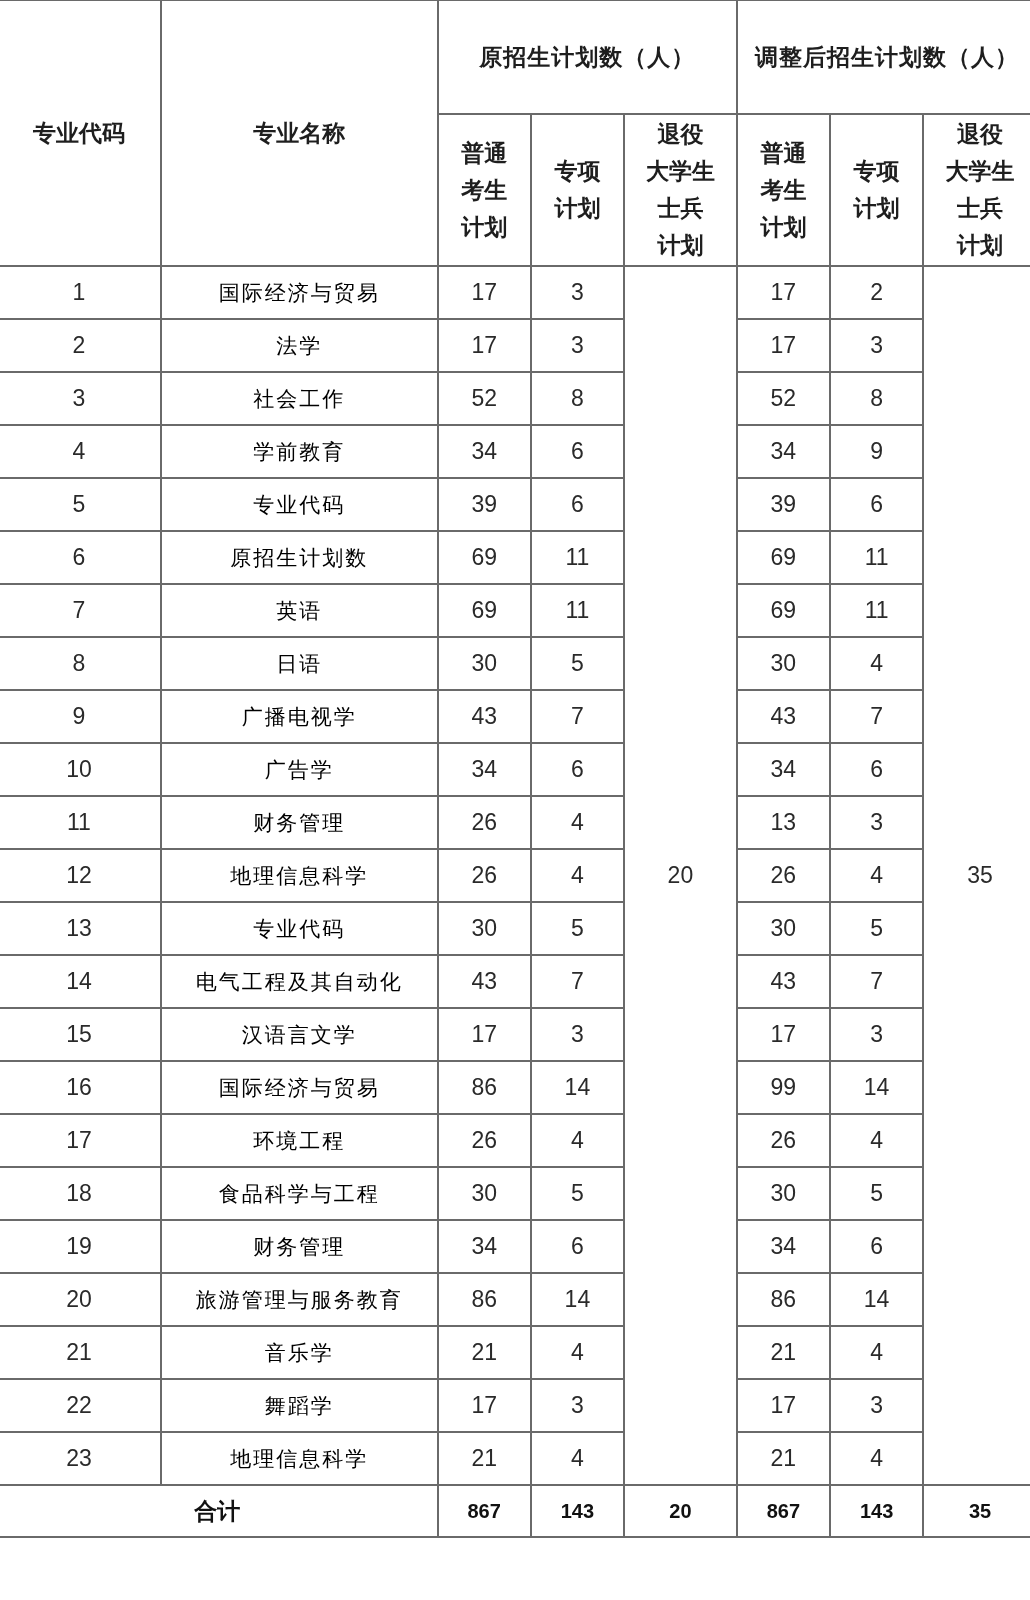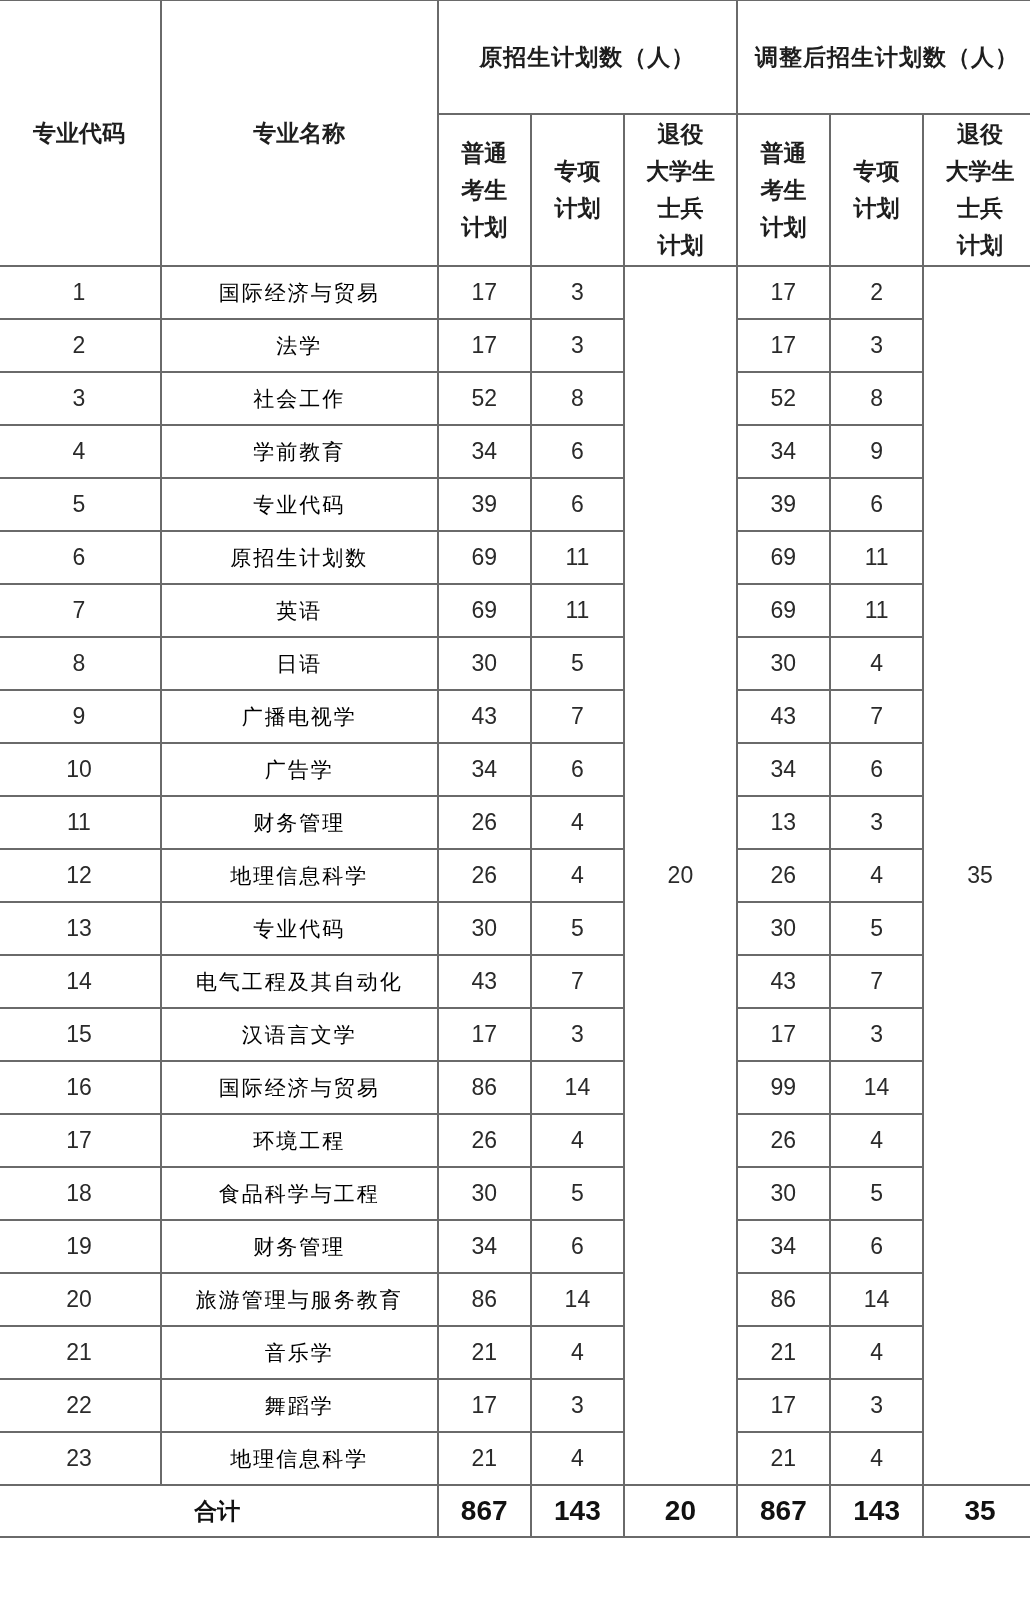--- a/index.html
+++ b/index.html
@@ -20,21 +20,21 @@
   }
   col.c-code { width: 160px; }
   col.c-name { width: 270px; }
   col.c-num  { width: 91px; }
   col.c-vet  { width: 110px; }
   th { font-weight: bold; font-size: 23px; color: #1e1e1e; }
   th.group { height: 112px; letter-spacing: 1px; border-radius: 10px; }
   th.sub { height: 150px; line-height: 37px; font-size: 23px; }
   td { font-size: 23px; height: 51px; font-family: "Liberation Sans", "DejaVu Sans", sans-serif; color: #2a2a2a; }
   td.name { font-family: "DejaVu Sans", sans-serif; font-size: 21px; letter-spacing: 2px; color: #000000; }
-  tr.total td { font-weight: bold; height: 50px; font-size: 28px; color: #111; }
+  tr.total td { font-weight: bold; height: 50px; font-size: 20px; color: #111; }
   tr.total td.total-label { font-family: "DejaVu Sans", sans-serif; font-size: 23px; }
   .no-right { border-right: none !important; }
 </style>
 </head>
 <body>
 
 <table class="plan">
   <colgroup>
     <col class="c-code">
       <col class="c-name">

